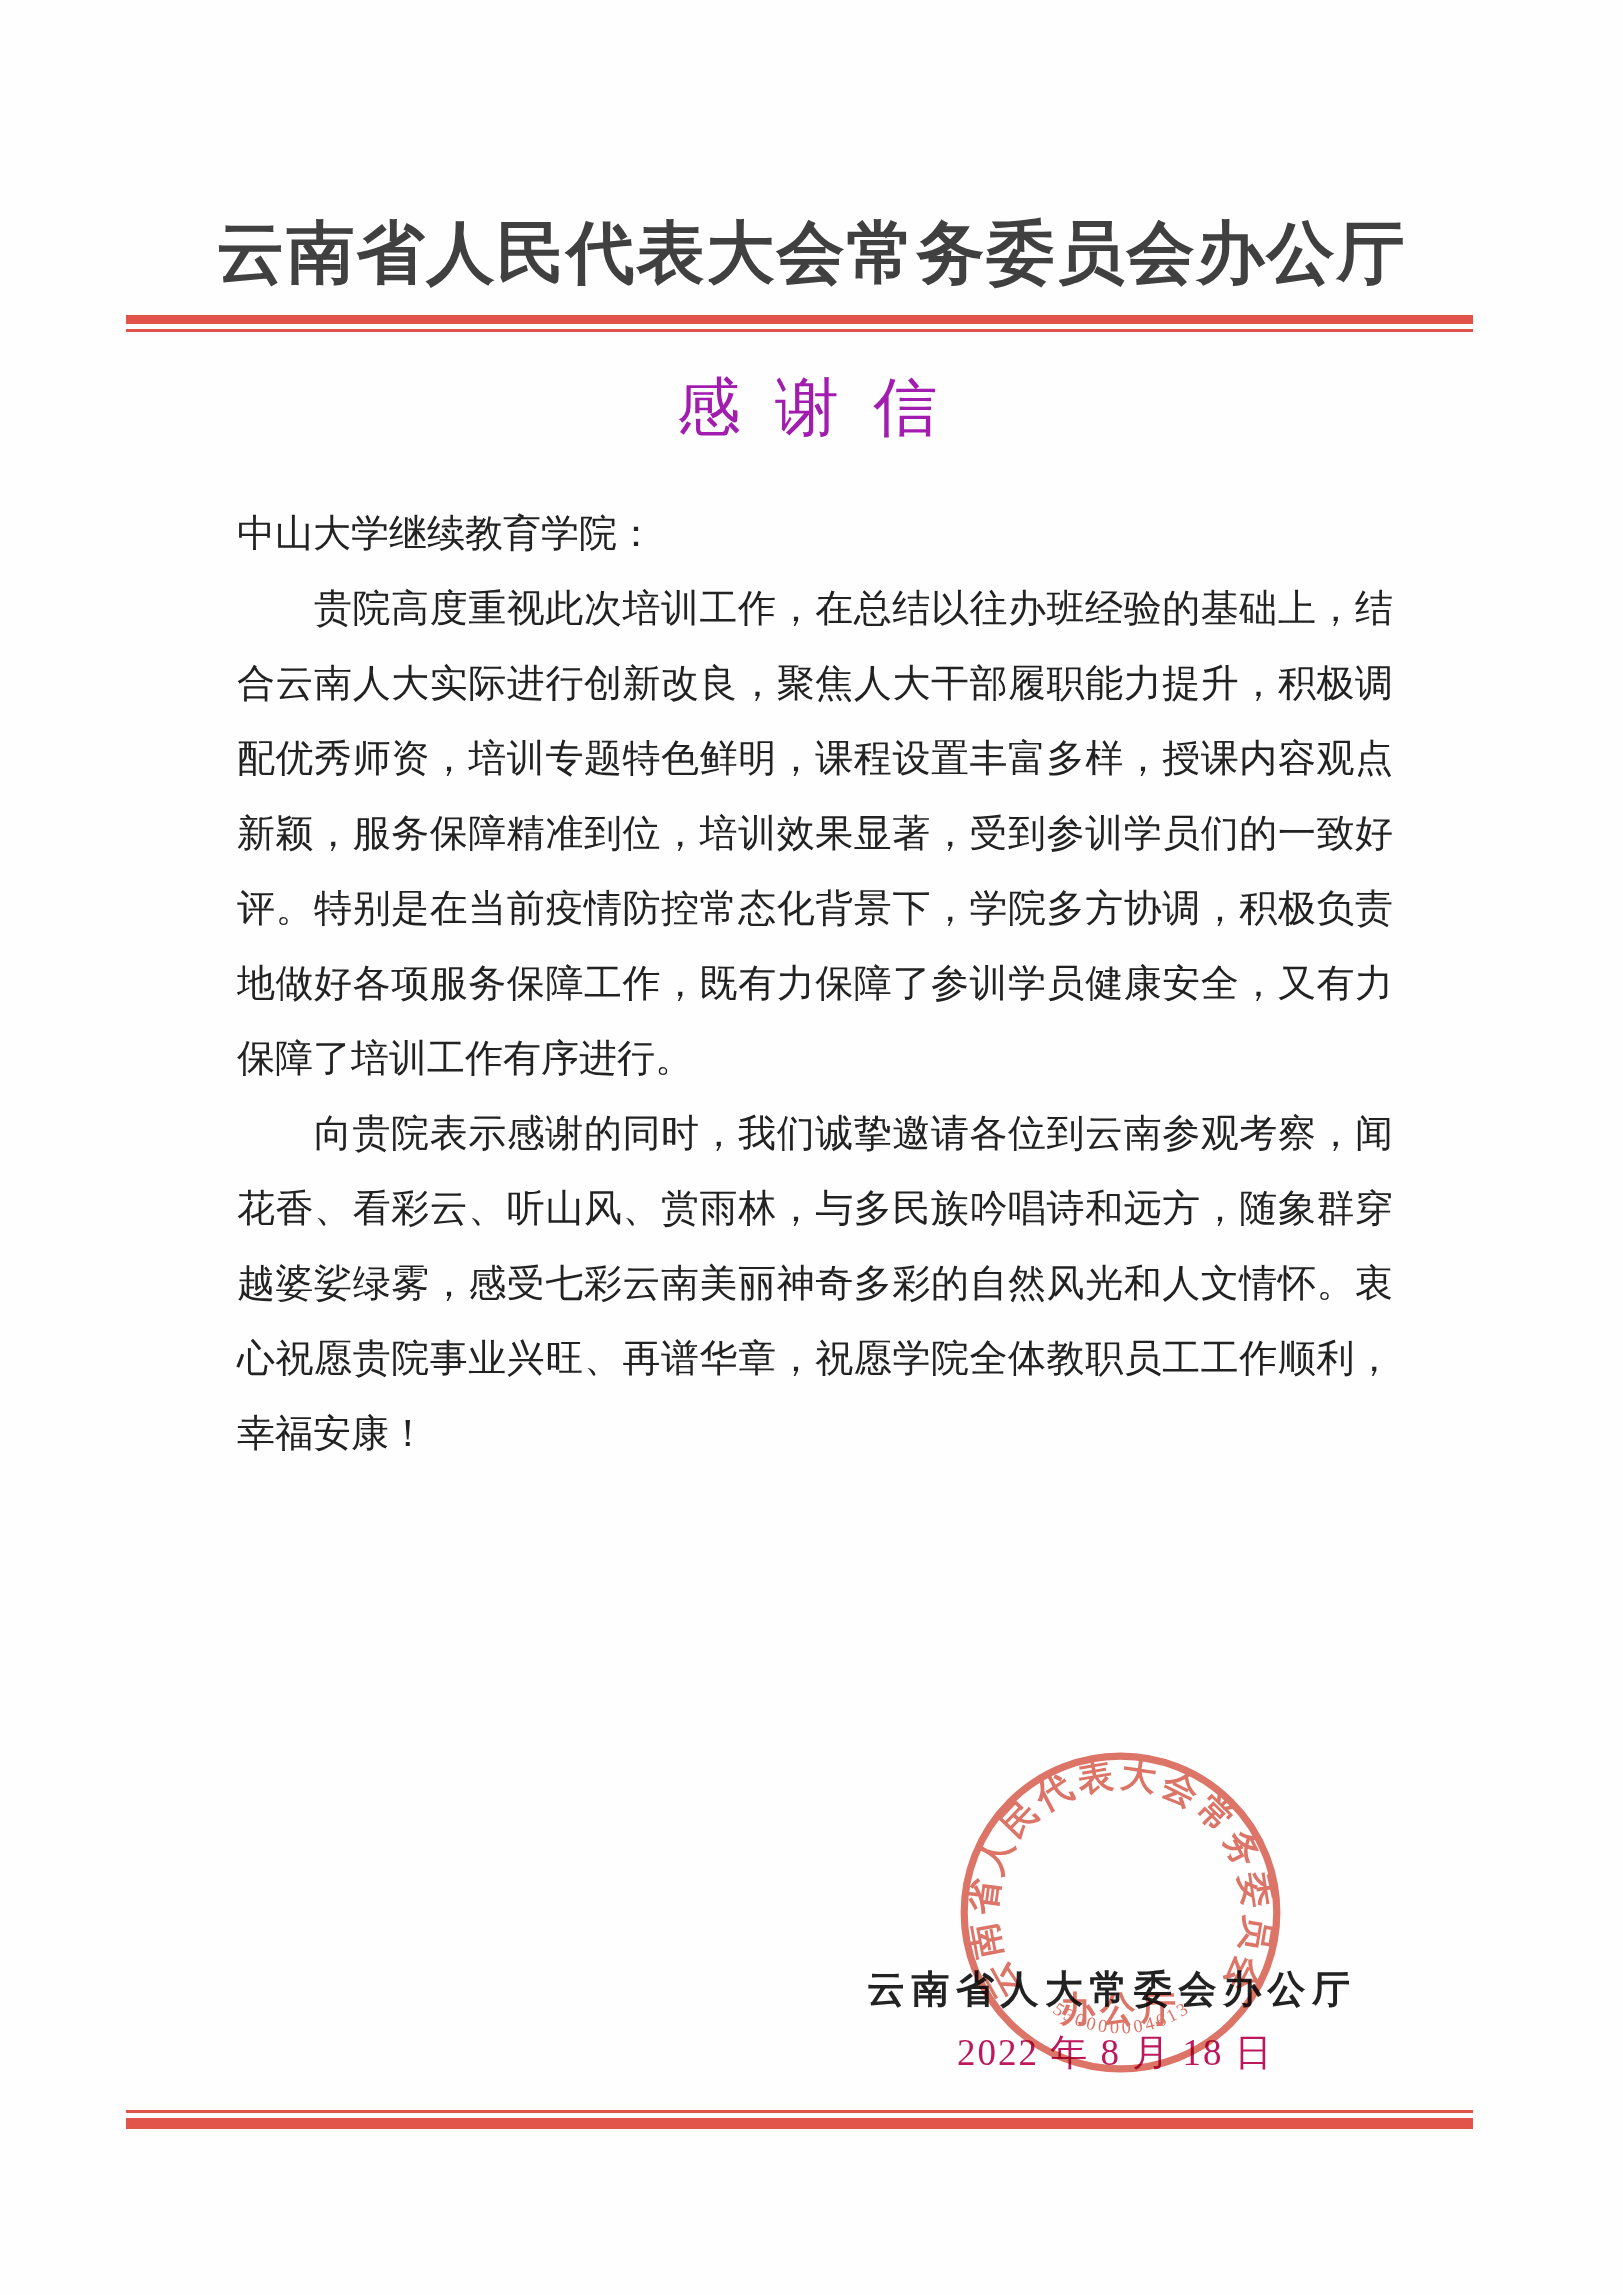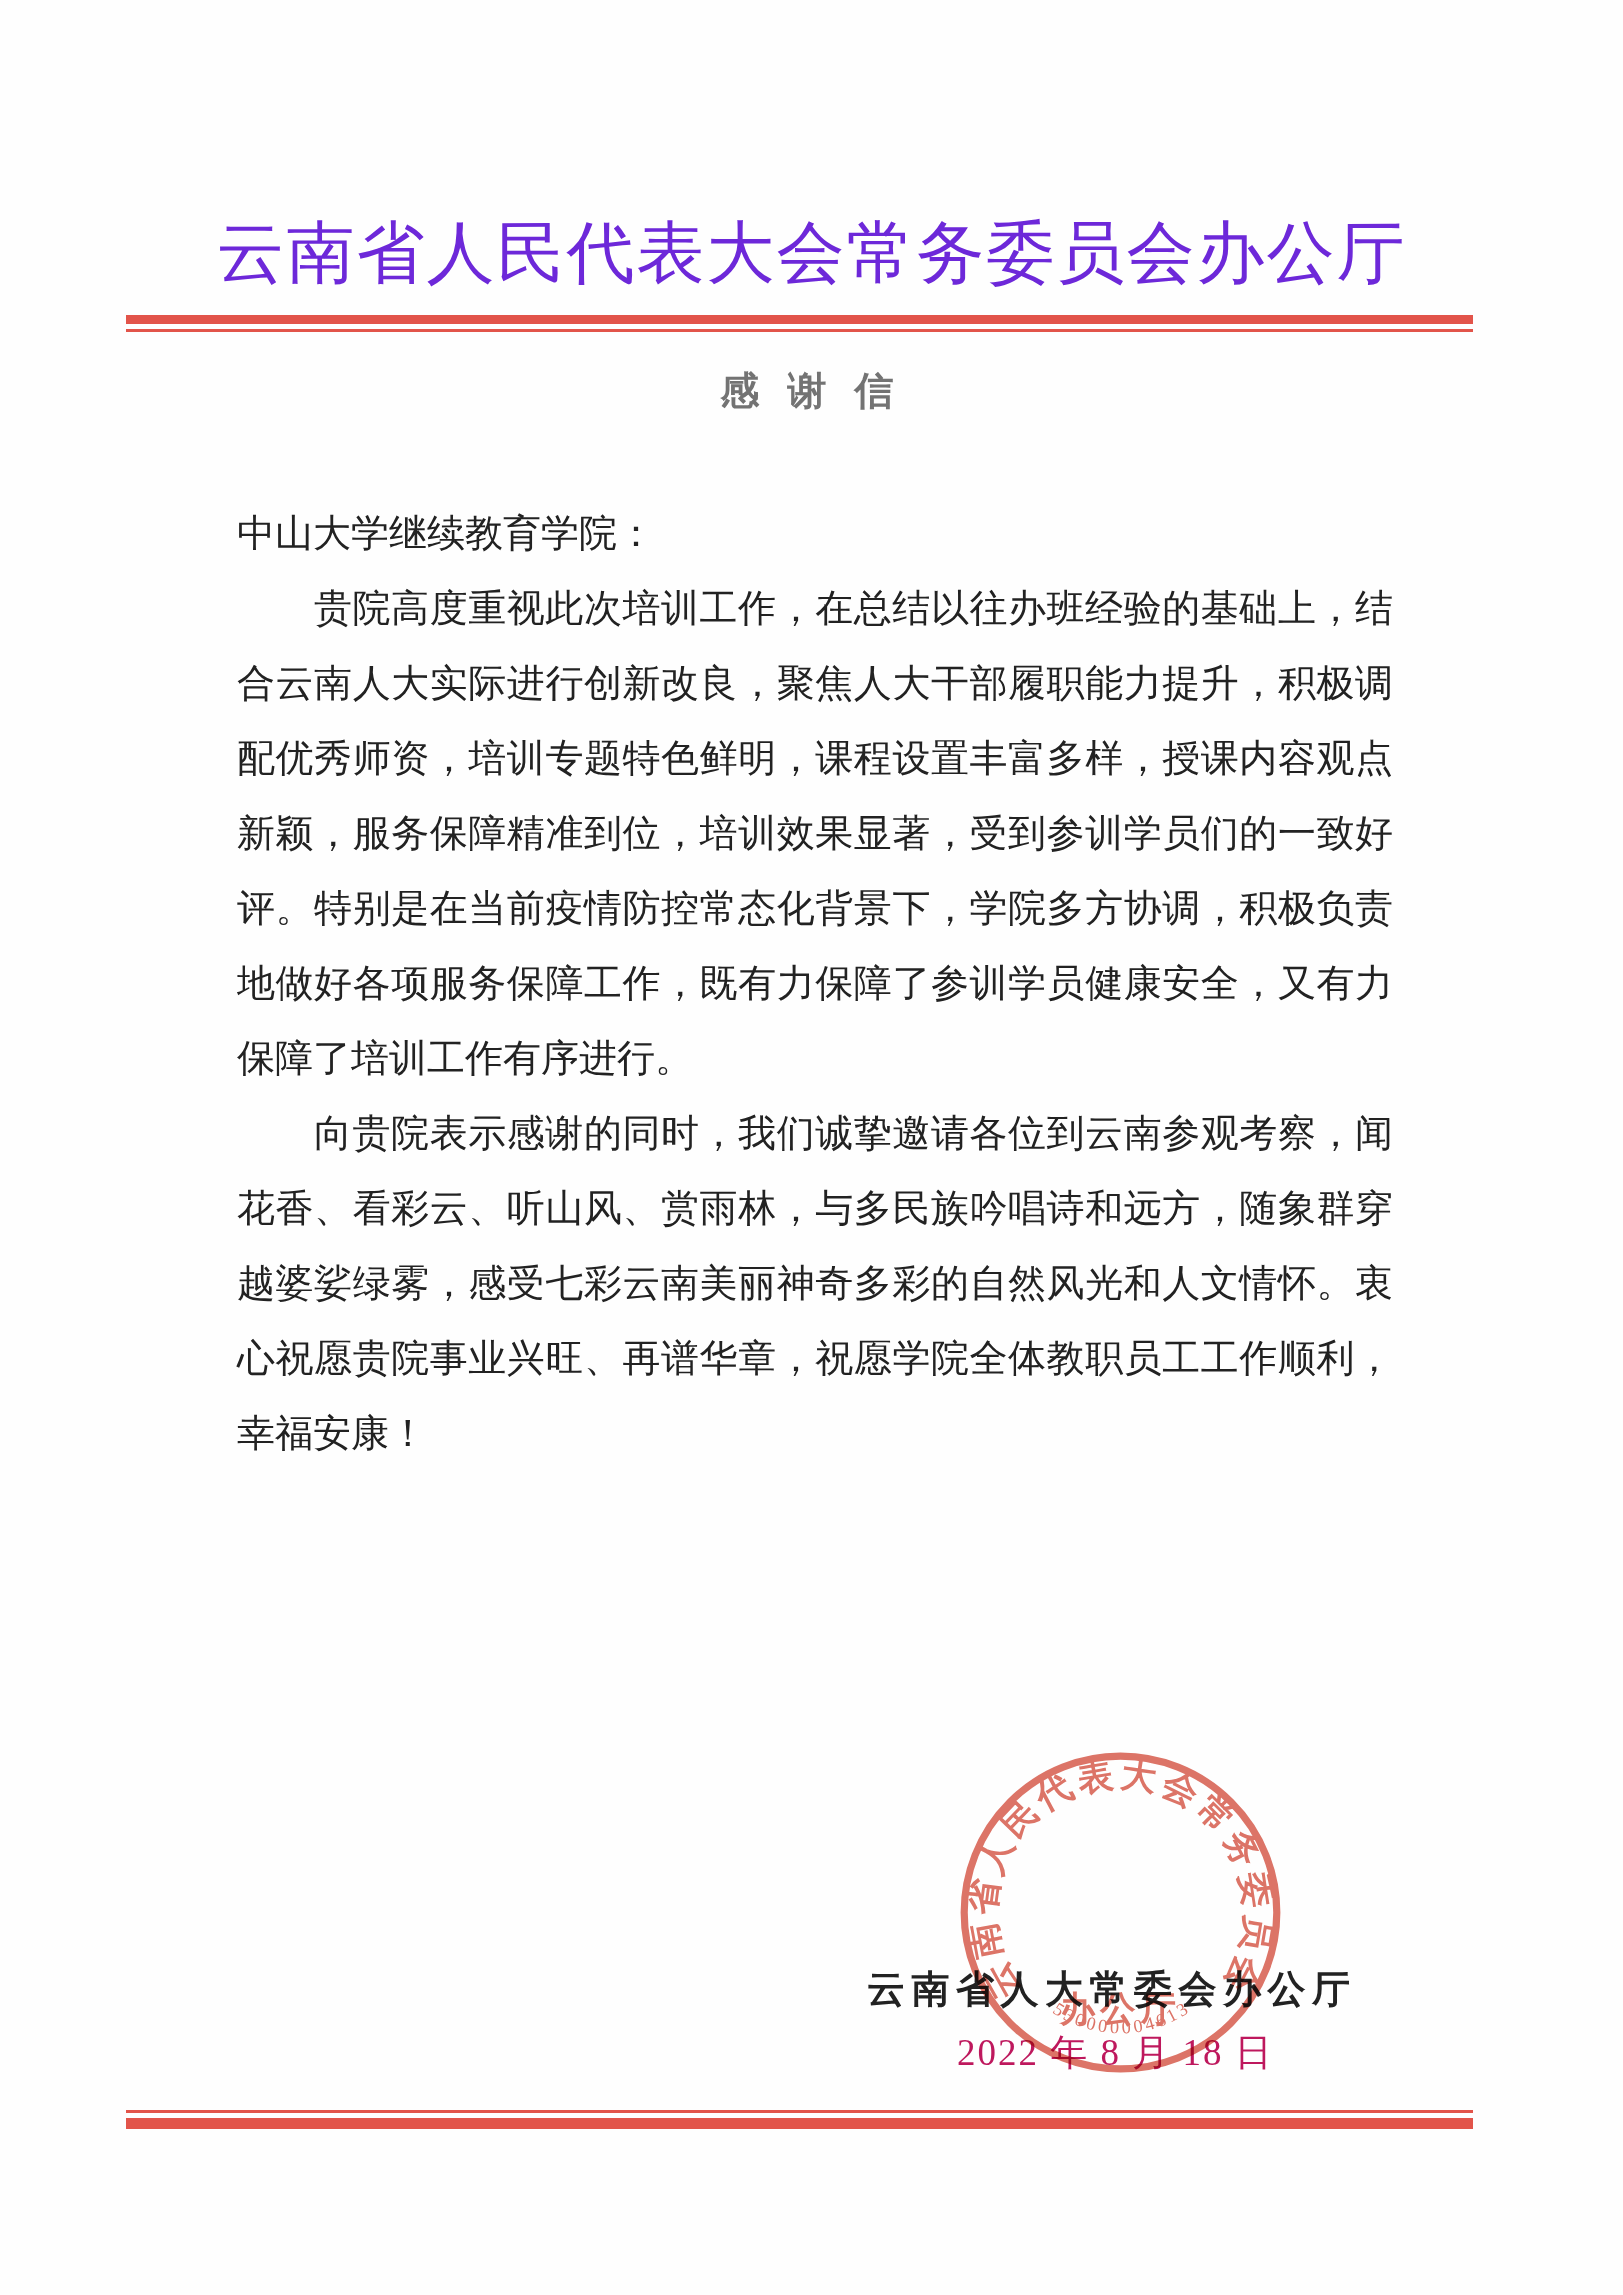--- a/index.html
+++ b/index.html
@@ -14,45 +14,45 @@
   }
 
   
   .org-title {
     position: absolute;
     top: 208px;
     left: 0;
     width: 100%;
     text-align: center;
     font-size: 68px;
-    font-weight: normal;
+    font-weight: bold;
     letter-spacing: 2px;
-    color: #6d28d9;
+    color: #404040;
     white-space: nowrap;
   }
   .rule {
     position: absolute;
     left: 126px;
     width: 1347px;
   }
   .rule-top-thick   { top: 315px;  height: 8.5px; background: #e2544a; }
   .rule-top-thin    { top: 329px;  height: 3.3px;  background: #e2544a; }
   .rule-bottom-thin { top: 2110px; height: 3.3px;  background: #e2544a; }
   .rule-bottom-thick{ top: 2118px; height: 10.5px; background: #e2544a; }
 
   
   .doc-title {
     position: absolute;
     top: 364px;
     left: 0;
     width: 100%;
     text-align: center;
-    font-size: 39px;
-    font-weight: bold;
-    color: #737373;
+    font-size: 64px;
+    font-weight: normal;
+    color: #a21caf;
     letter-spacing: 9.2px;
     white-space: nowrap;
   }
 
   
   .letter-body {
     position: absolute;
     top: 496px;
     left: 237px;
     width: 1156px;

